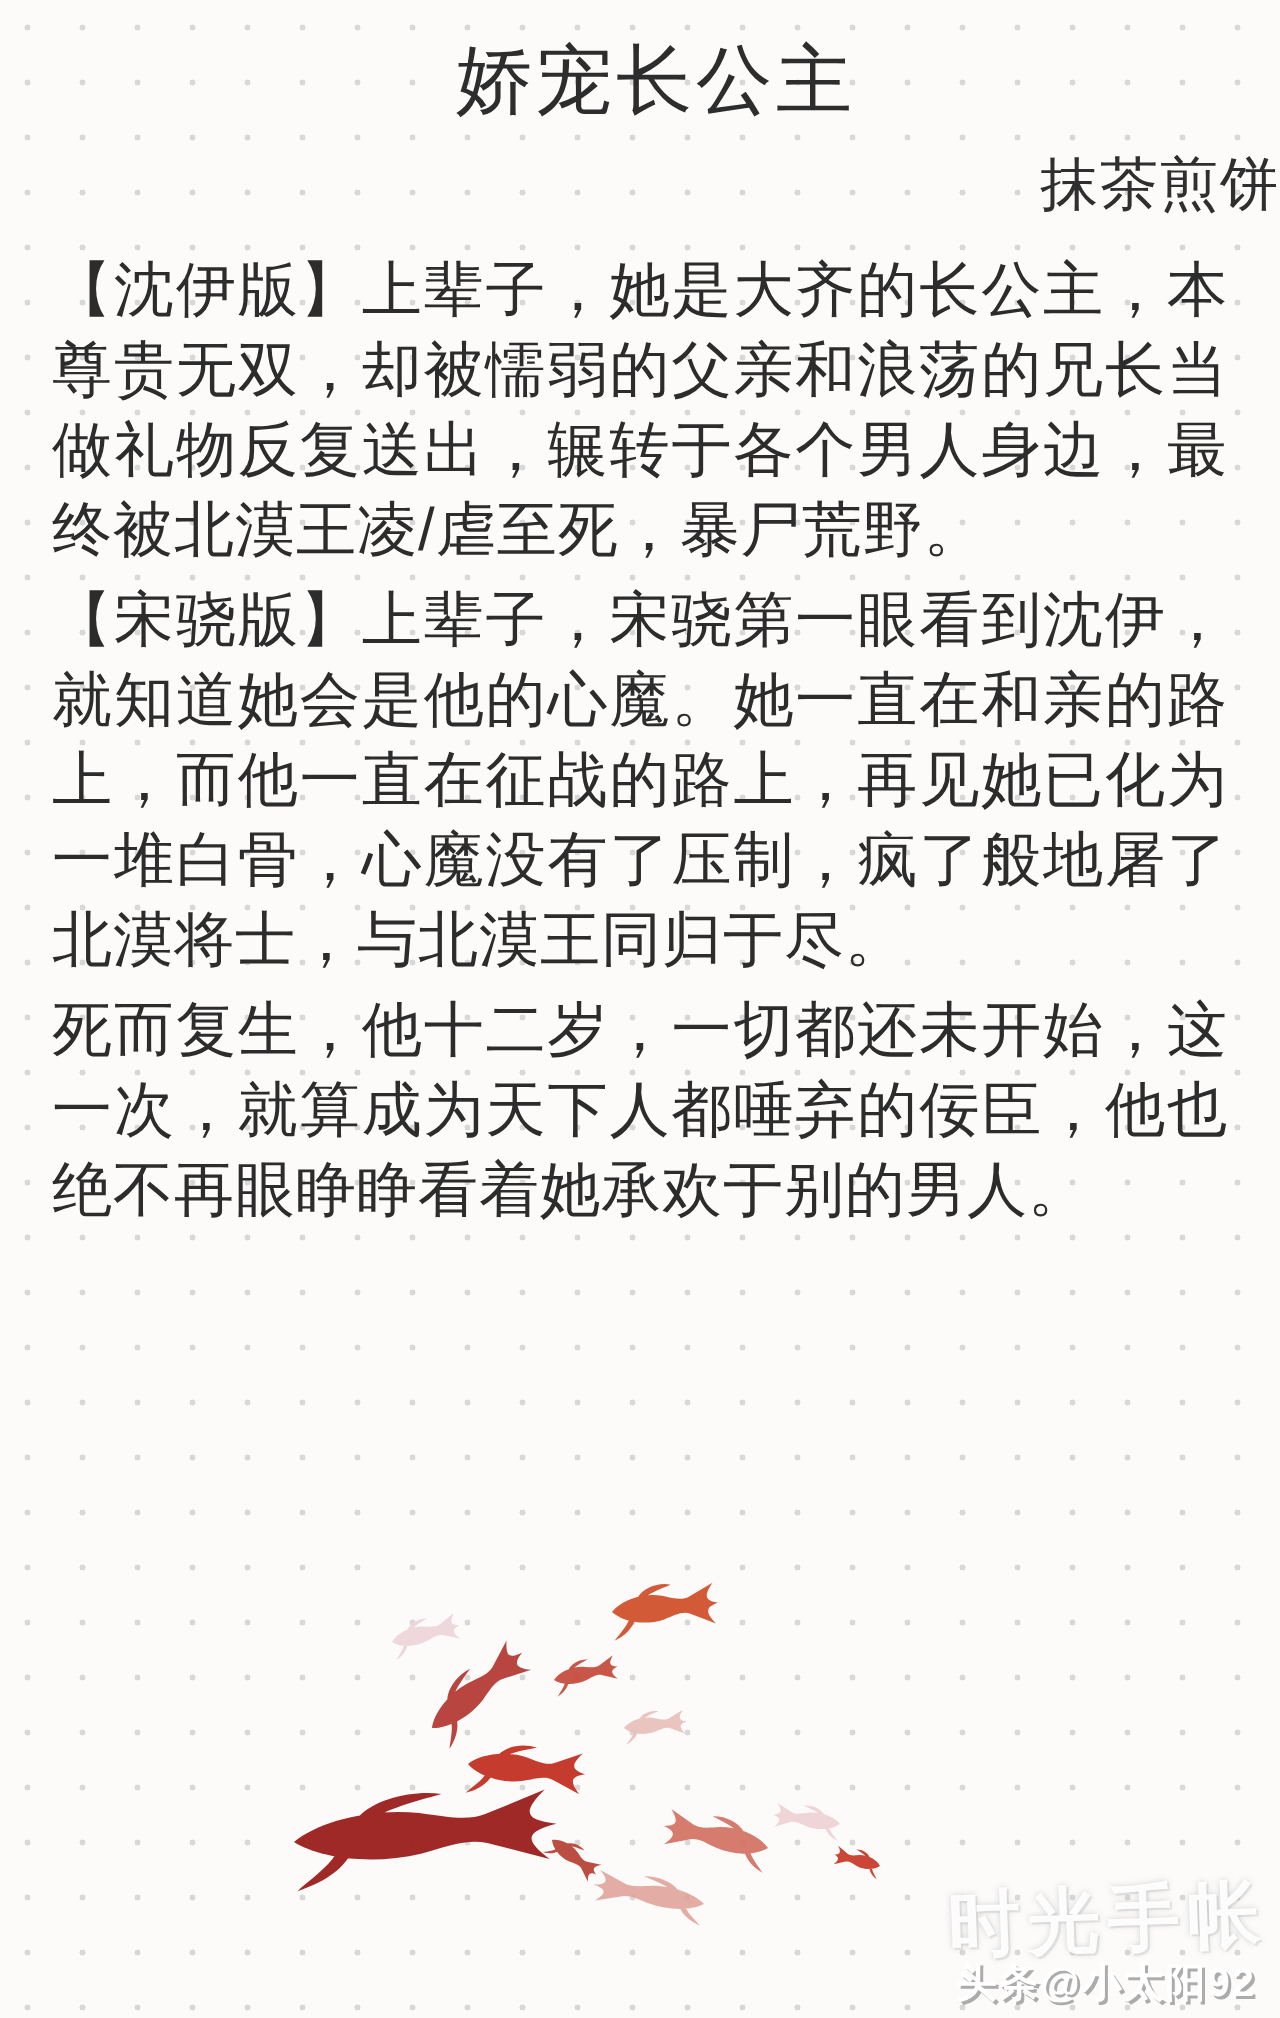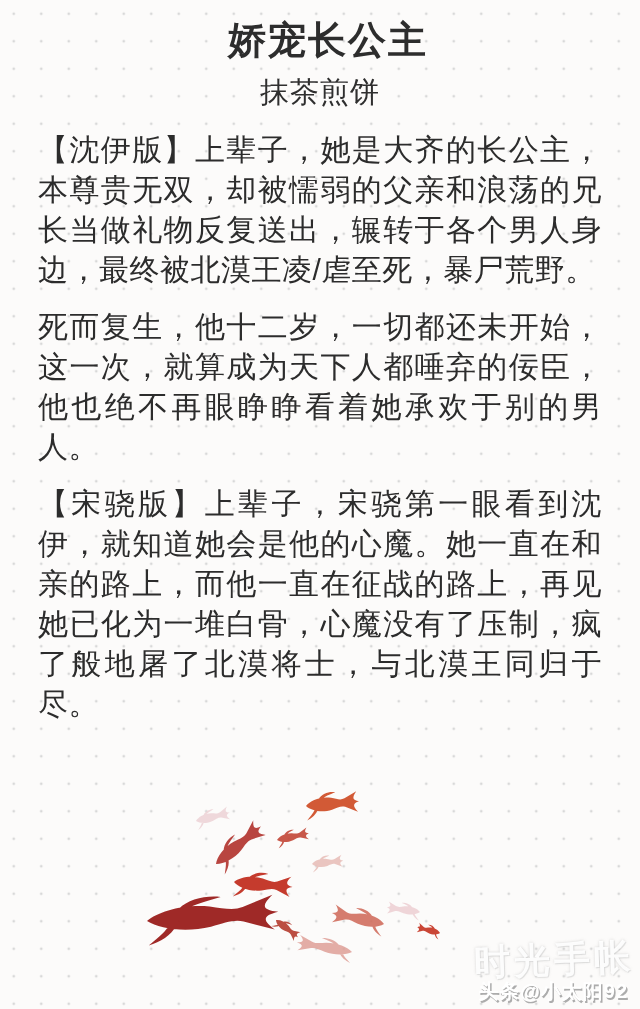--- a/index.html
+++ b/index.html
@@ -10,39 +10,39 @@
     font-family: "Liberation Sans", "DejaVu Sans", sans-serif;
   }
   .page {
     position: absolute; inset: 0;
     background-image: radial-gradient(circle, #d8d8d8 1.4px, rgba(0,0,0,0) 1.6px);
     background-size: 27.5px 27.5px;
   }
   .title {
     margin: 0; padding-top: 15px;
     text-align: center;
-    font-size: 38px; font-weight: 700;
+    font-size: 38px; font-weight: 400;
     color: #2d2d2d; letter-spacing: 2px; padding-left: 16px;
   }
   .author {
     margin-top: 7px;
-    text-align: center;
+    text-align: right;
     font-size: 29px; font-weight: 500;
     color: #2f2f2f; letter-spacing: 1px;
   }
   .story {
     margin-top: 13px;
     padding: 0 21px;
     font-size: 30px; line-height: 40px;
     font-weight: 500;
     color: #2c2c2c;
     text-align: justify;
     letter-spacing: 0.5px;
   }
-  .story p { margin: 17px; }
+  .story p { margin: 5px; }
   .story p + p { margin-top: 4px; }
   .fish-svg {
     position: absolute; left: 0; top: 0;
     width: 640px; height: 1009px;
     pointer-events: none;
   }
   .wm-faint {
     position: absolute; right: 6px; bottom: 24px;
     font-size: 36px; font-weight: 700;
     color: rgba(255,255,255,0.93);
@@ -65,22 +65,22 @@
 <body>
 
 <div class="page">
 
   <h1 class="title">娇宠长公主</h1>
 
   <div class="author">抹茶煎饼</div>
 
   <div class="story">
       <p>【沈伊版】上辈子，她是大齐的长公主，本尊贵无双，却被懦弱的父亲和浪荡的兄长当做礼物反复送出，辗转于各个男人身边，最终被北漠王凌/虐至死，暴尸荒野。</p>
+      <p>【宋骁版】上辈子，宋骁第一眼看到沈伊，就知道她会是他的心魔。她一直在和亲的路上，而他一直在征战的路上，再见她已化为一堆白骨，心魔没有了压制，疯了般地屠了北漠将士，与北漠王同归于尽。</p>
       <p>死而复生，他十二岁，一切都还未开始，这一次，就算成为天下人都唾弃的佞臣，他也绝不再眼睁睁看着她承欢于别的男人。</p>
-      <p>【宋骁版】上辈子，宋骁第一眼看到沈伊，就知道她会是他的心魔。她一直在和亲的路上，而他一直在征战的路上，再见她已化为一堆白骨，心魔没有了压制，疯了般地屠了北漠将士，与北漠王同归于尽。</p>
     </div>
 
   <svg class="fish-svg" viewBox="0 0 640 1009" xmlns="http://www.w3.org/2000/svg">
     <defs>
       <path id="fish-shape" d="M0,0 C5,-6 16,-10 27,-7 C33,-5 37,-3 41,-5 L54,-12 C49,-5 49,-2 56,0 C49,2 49,5 54,12 L41,5 C37,3 33,5 27,7 C16,10 5,6 0,0 Z
                M14,-7 C18,-13 26,-15 32,-13 C26,-11 20,-9 17,-6 Z
                M12,5 C10,11 5,15 0,17 C5,11 8,8 9,4 Z"></path>
     </defs>
     <g id="fish-layer">
         <use href="#fish-shape" transform="translate(306 806) rotate(-5) scale(0.95 0.85)" fill="#d0512b" opacity="0.95"></use>

